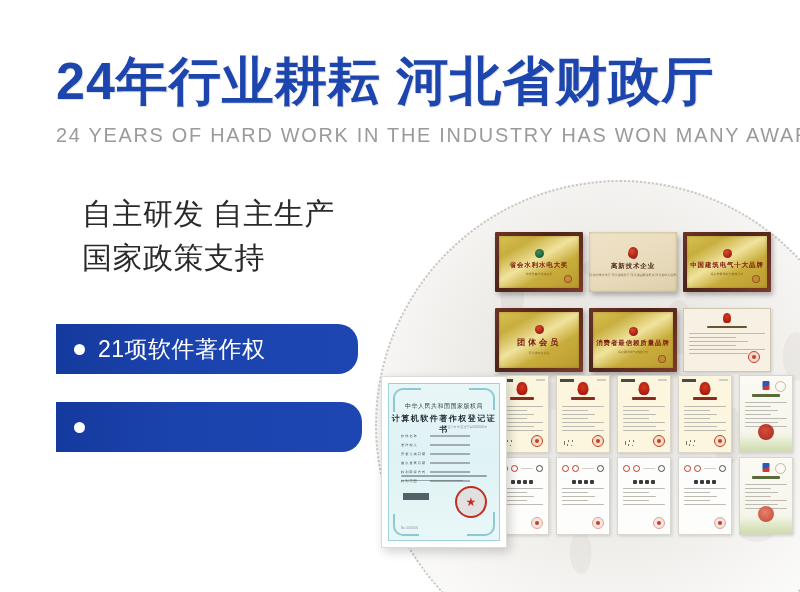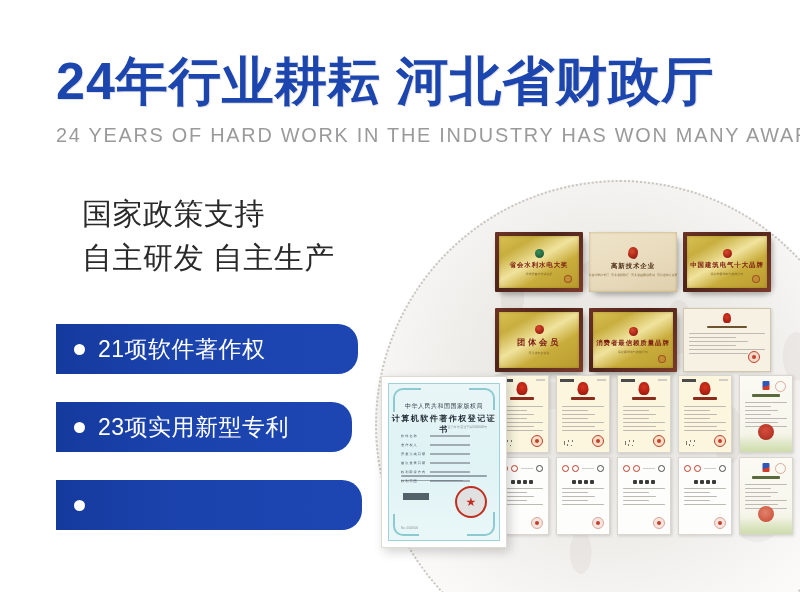--- a/index.html
+++ b/index.html
@@ -77,23 +77,22 @@
     top: 20px;
     width: 490px;
     height: 490px;
     border-radius: 50%;
     border: 2px dotted #c9c6c0;
   }
 
   
   .plaque {
     position: absolute;
-    border-radius: 9px;
+    border-radius: 2px;
     box-shadow: 2px 3px 5px rgba(0,0,0,0.28);
-    font-family: Liberation Mono, monospace;
   }
   .plaque .frame {
     position: absolute; inset: 0;
     background: linear-gradient(135deg,#6b3326 0%, #4e2319 40%, #7a3b2a 100%);
     border-radius: 1px;
   }
   .plaque .plate {
     position: absolute; inset: 4px;
     background: linear-gradient(150deg,#d8c154 0%, #c8ae3e 22%, #f0e39d 46%, #c9ad3c 66%, #b99b2e 100%);
     box-shadow: inset 0 0 3px rgba(120,90,10,0.4);
@@ -744,35 +743,31 @@
 
       <div class="hero-footno">No. 0000000</div>
     </div>
   </div>
 
   <div class="headline-cn">24年行业耕耘 河北省财政厅</div>
 
   <div class="headline-en">24 YEARS OF HARD WORK IN THE INDUSTRY HAS WON MANY AWARDS</div>
 
   <div class="sub-cn">
+    <div>自主研发 自主生产</div>
     <div>国家政策支持</div>
-    <div>自主研发 自主生产</div>
   </div>
 
   <div class="bullets">
 
     <div class="bullet b1">
       <span class="dot"></span>
       <span class="btext">21项软件著作权</span>
     </div>
 
-    <div class="bullet b2">
-      <span class="dot"></span>
-      <span class="btext">23项实用新型专利</span>
-    </div>
 
     <div class="bullet b3">
       <span class="dot"></span>
     </div>
 
   </div>
 
 </div>
 
 </body></html>

